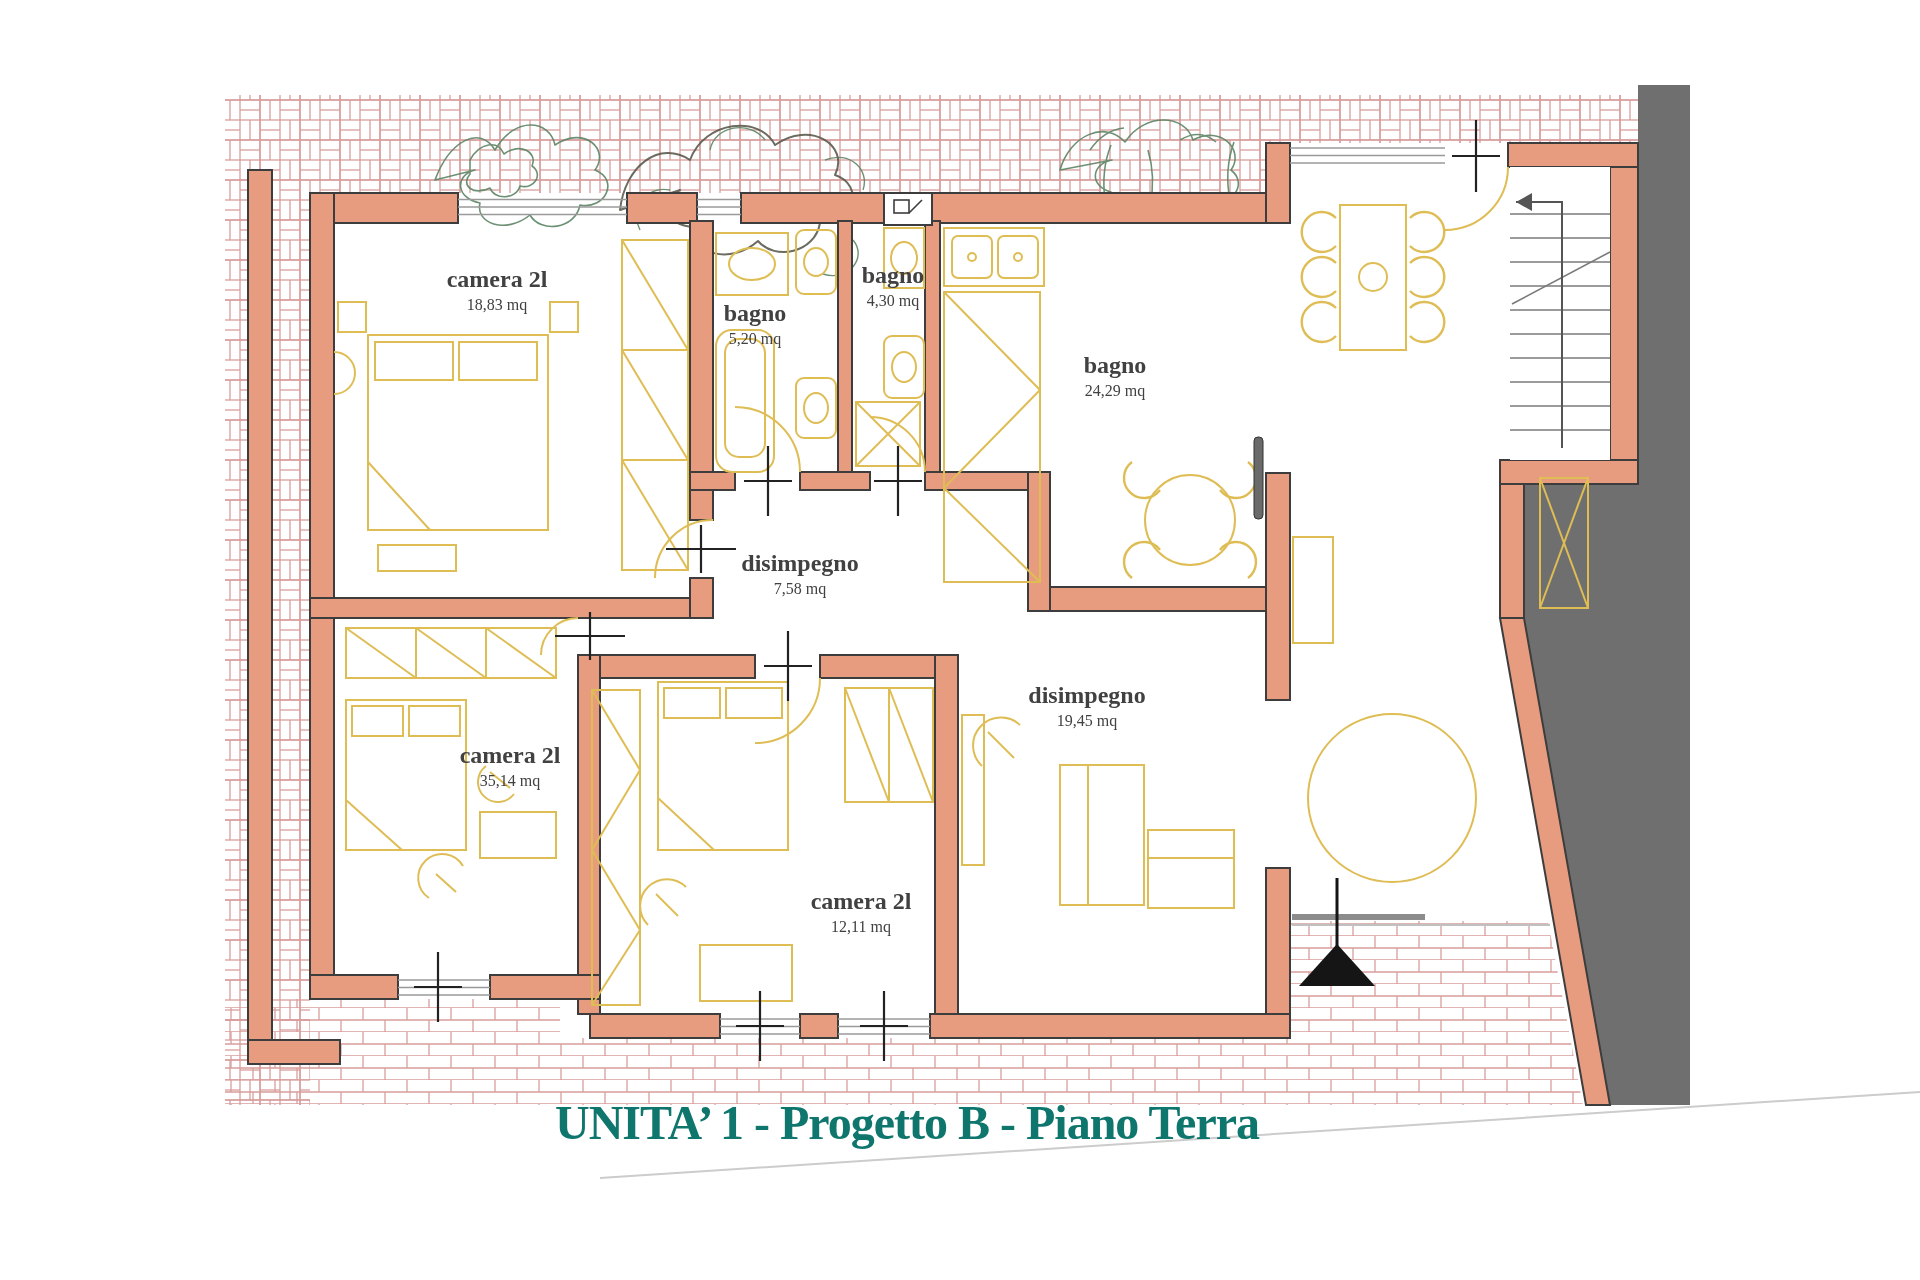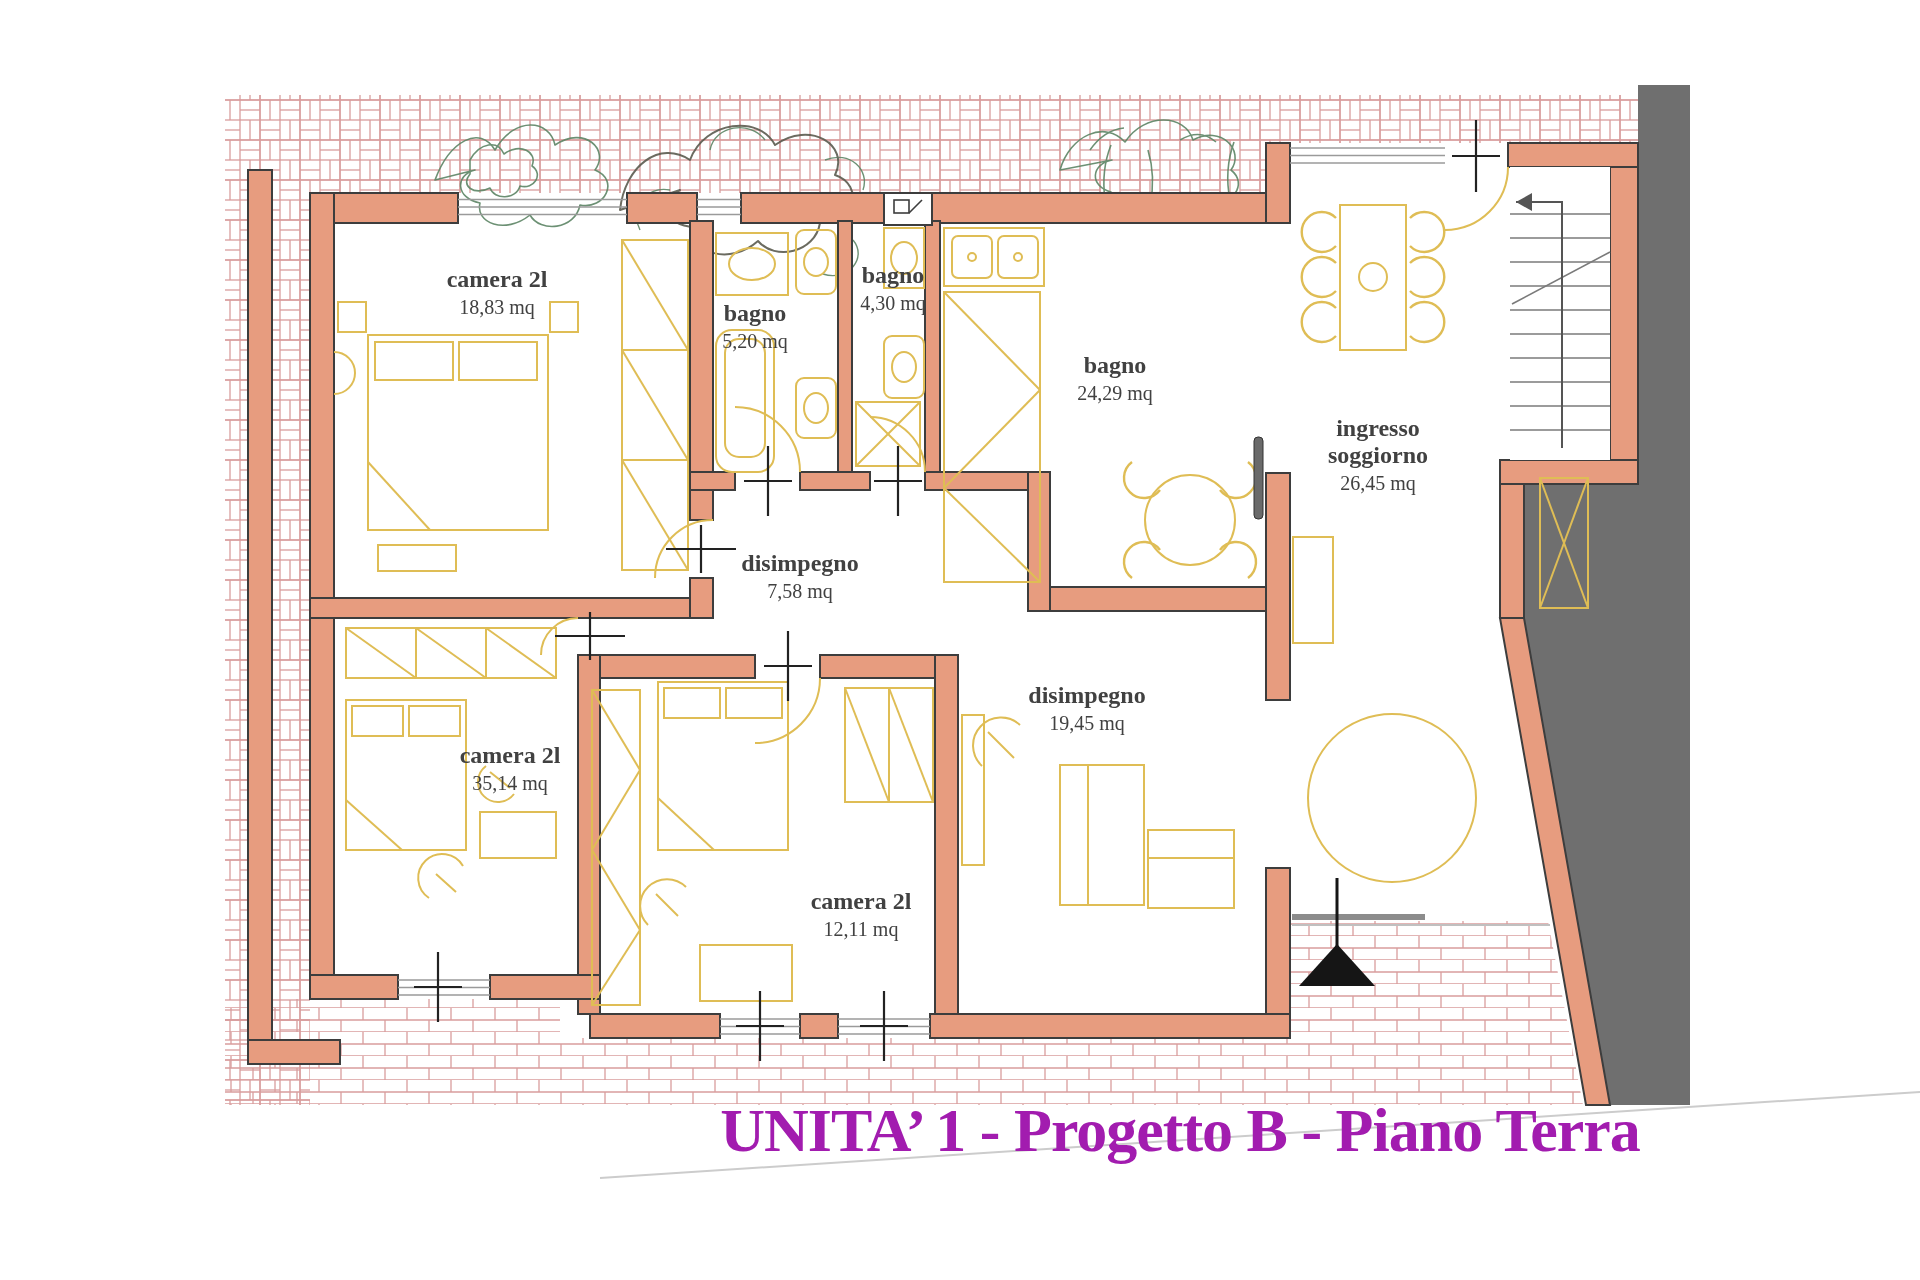--- a/index.html
+++ b/index.html
@@ -5,24 +5,24 @@
   html,body{margin:0;padding:0;background:#ffffff;}
   .stage{
     position:relative;width:1920px;height:1280px;background:#ffffff;
     overflow:hidden;font-family:Liberation Serif, serif;border-radius:23px;
   }
   .plan-svg{position:absolute;left:0;top:0;}
   .room-label{
     position:absolute;text-align:center;color:#414141;pointer-events:none;
   }
   .room-name{display:block;font-weight:700;font-size:24px;line-height:1.12;}
-  .room-area{display:block;font-size:20px;font-weight:400;margin-top:3px;}
+  .room-area{display:block;font-size:16px;font-weight:400;margin-top:3px;}
   .plan-title{
-    position:absolute;left:555px;top:1098px;width:1250px;text-align:center;
-    font-size:62px;font-weight:700;color:#a21caf;letter-spacing:-1px;
+    position:absolute;left:555px;top:1098px;width:1250px;text-align:left;
+    font-size:48px;font-weight:700;color:#0f766e;letter-spacing:-1px;
     white-space:nowrap;line-height:1.05;
   }
 </style>
 </head>
 <body>
 
 <div class="stage">
 
 <svg class="plan-svg" width="1920" height="1280" viewBox="0 0 1920 1280">
   <defs>
@@ -343,24 +343,20 @@
   <span class="room-area">5,20 mq</span>
 </div>
 <div class="room-label" style="left:843px;top:262px;width:100px;">
   <span class="room-name">bagno</span>
   <span class="room-area">4,30 mq</span>
 </div>
 <div class="room-label" style="left:1040px;top:352px;width:150px;">
   <span class="room-name">bagno</span>
   <span class="room-area">24,29 mq</span>
 </div>
-<div class="room-label" style="left:1308px;top:415px;width:140px;">
-  <span class="room-name">ingresso soggiorno</span>
-  <span class="room-area">26,45 mq</span>
-</div>
 <div class="room-label" style="left:720px;top:550px;width:160px;">
   <span class="room-name">disimpegno</span>
   <span class="room-area">7,58 mq</span>
 </div>
 <div class="room-label" style="left:1007px;top:682px;width:160px;">
   <span class="room-name">disimpegno</span>
   <span class="room-area">19,45 mq</span>
 </div>
 <div class="room-label" style="left:395px;top:742px;width:230px;">
   <span class="room-name">camera 2l</span>

